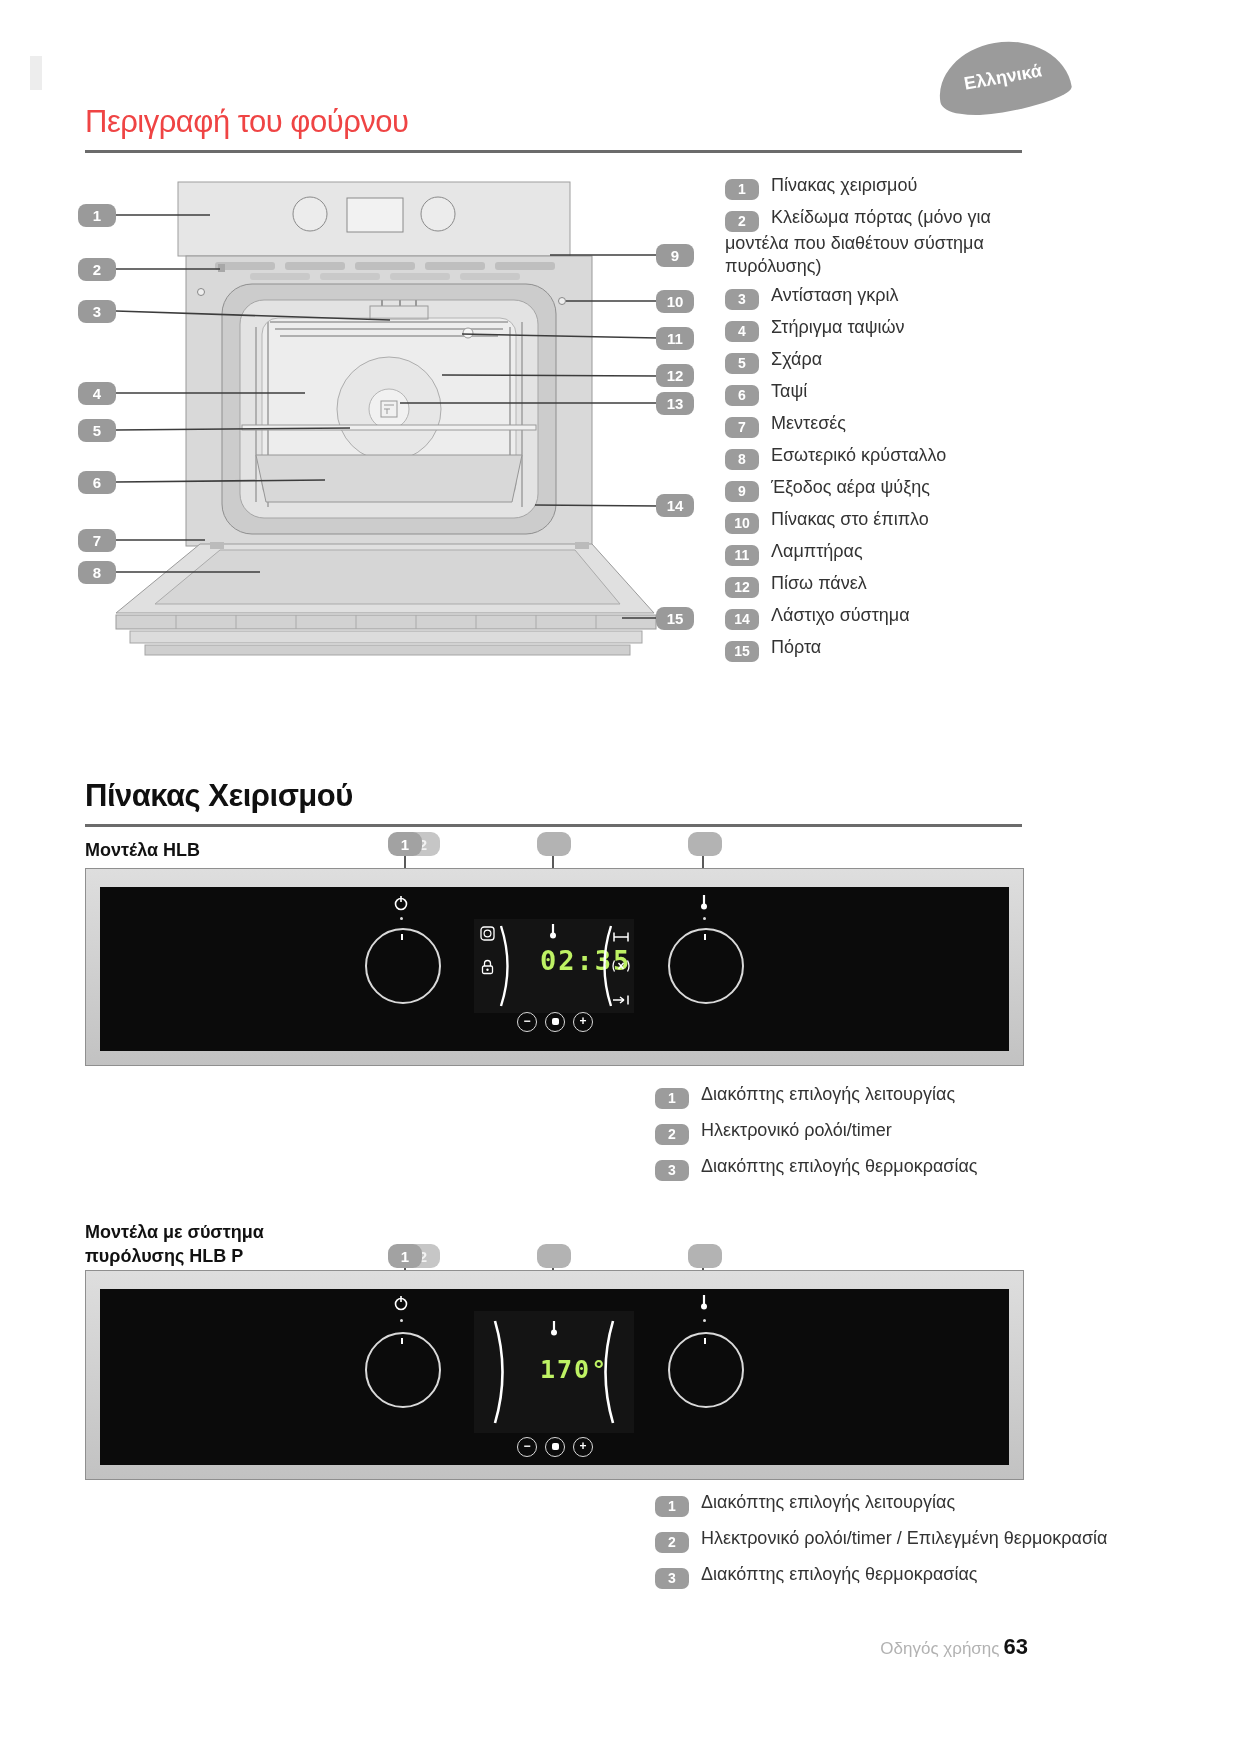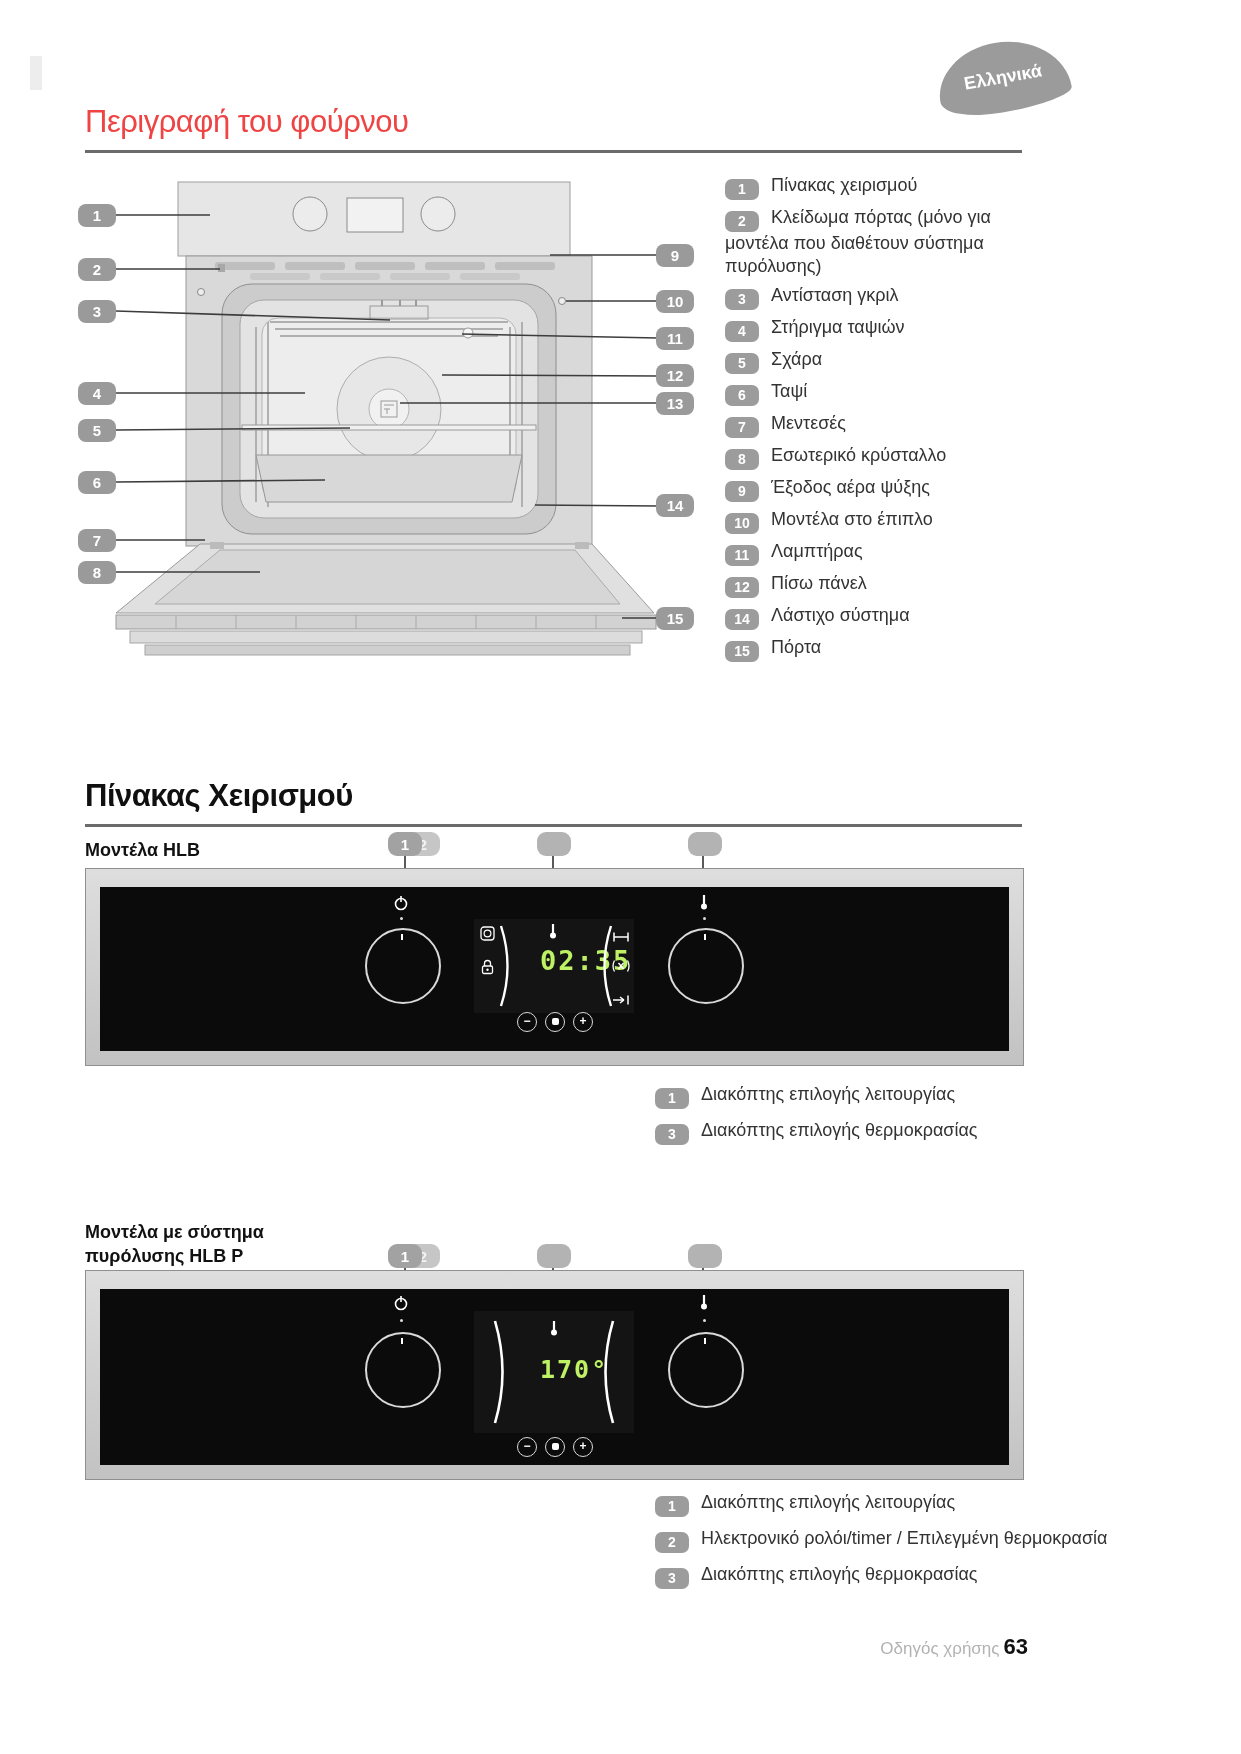--- a/index.html
+++ b/index.html
@@ -164,21 +164,21 @@
   <div class="legend">
     <div class="legend-item"><span class="lbadge">1</span><span>Πίνακας χειρισμού</span></div>
     <div class="legend-item"><span class="lbadge">2</span><span>Κλείδωμα πόρτας (μόνο για μοντέλα που διαθέτουν σύστημα πυρόλυσης)</span></div>
     <div class="legend-item"><span class="lbadge">3</span><span>Αντίσταση γκριλ</span></div>
     <div class="legend-item"><span class="lbadge">4</span><span>Στήριγμα ταψιών</span></div>
     <div class="legend-item"><span class="lbadge">5</span><span>Σχάρα</span></div>
     <div class="legend-item"><span class="lbadge">6</span><span>Ταψί</span></div>
     <div class="legend-item"><span class="lbadge">7</span><span>Μεντεσές</span></div>
     <div class="legend-item"><span class="lbadge">8</span><span>Εσωτερικό κρύσταλλο</span></div>
     <div class="legend-item"><span class="lbadge">9</span><span>Έξοδος αέρα ψύξης</span></div>
-    <div class="legend-item"><span class="lbadge">10</span><span>Μοντέλα στο έπιπλο</span></div>
+    <div class="legend-item"><span class="lbadge">10</span><span>Πίνακας στο έπιπλο</span></div>
     <div class="legend-item"><span class="lbadge">11</span><span>Λαμπτήρας</span></div>
     <div class="legend-item"><span class="lbadge">12</span><span>Πίσω πάνελ</span></div>
     <div class="legend-item"><span class="lbadge">14</span><span>Λάστιχο σύστημα</span></div>
     <div class="legend-item"><span class="lbadge">15</span><span>Πόρτα</span></div>
   </div>
 
   <div class="h2">Πίνακας Χειρισμού</div>
   <div class="rule" style="top:824px;"></div>
 
   <div class="model-label" style="top:838px;width:260px;">Μοντέλα HLB</div>
@@ -266,20 +266,21 @@
         </div>
 
       <div class="touch" style="left:417px;top:125px;">−</div>
       <div class="touch" style="left:445px;top:125px;"><span class="okpad"></span></div>
       <div class="touch" style="left:473px;top:125px;">+</div>
     </div>
   </div>
 
   <div class="legend-sm" style="top:1083px;">
     <div class="legend-item"><span class="lbadge">1</span><span>Διακόπτης επιλογής λειτουργίας</span></div>
+    <div class="legend-item"><span class="lbadge">2</span><span>Ηλεκτρονικό ρολόι/timer</span></div>
     <div class="legend-item"><span class="lbadge">3</span><span>Διακόπτης επιλογής θερμοκρασίας</span></div>
   </div>
 
   <div class="model-label" style="top:1220px;width:215px;">Μοντέλα με σύστημα πυρόλυσης HLB P</div>
 
   <div class="cbadge secondary" style="left:406px;top:1244px;">2</div>
   <div class="cbadge primary" style="left:388px;top:1244px;">1</div>
   <div class="cbadge" style="left:537px;top:1244px;"></div>
   <div class="cbadge" style="left:688px;top:1244px;"></div>
   <div class="cline" style="left:404px;top:1268px;height:46px;"></div>

